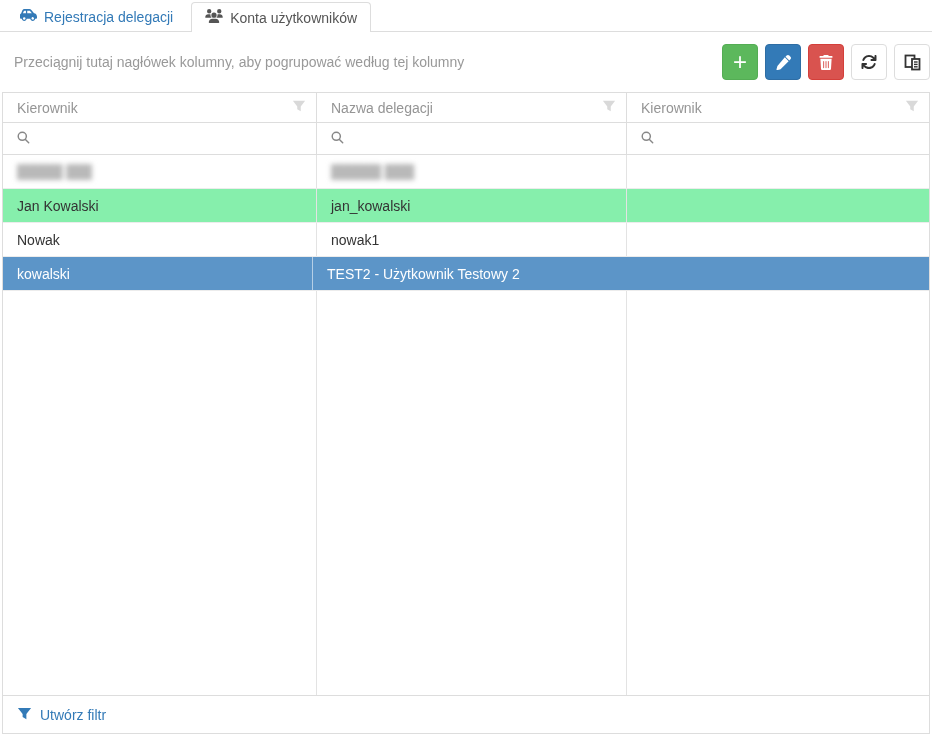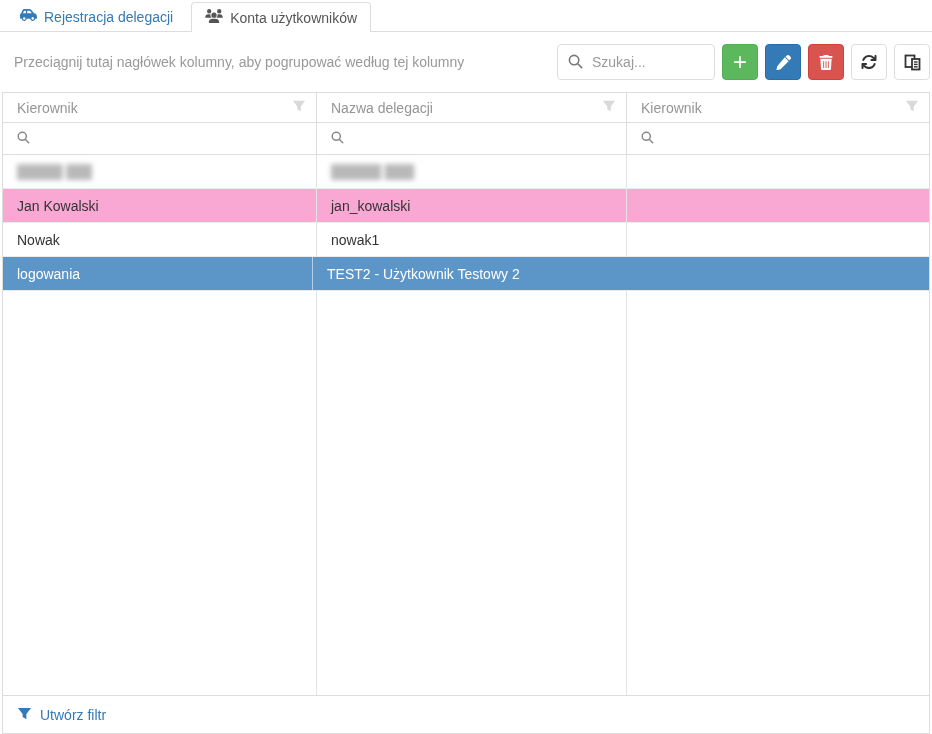--- a/index.html
+++ b/index.html
@@ -44,21 +44,21 @@
   .g-header { border-bottom: 1px solid #ddd; }
   .fcell { height: 31px; display: flex; align-items: center; padding: 0 8px 0 14px; border-right: 1px solid #ddd; }
   .fcell:last-child { border-right: none; }
   .fcell .mag { color: #888; margin-right: 6px; }
   .fcell input { border: none; outline: none; flex: 1; min-width: 0; font-family: inherit; font-size: 14px; background: transparent; }
   .g-filter { border-bottom: 1px solid #ddd; }
   .dcell { height: 33px; display: flex; align-items: center; padding: 0 14px; border-right: 1px solid #e3e3e3;
     white-space: nowrap; overflow: hidden; }
   .dcell:last-child { border-right: none; }
   .g-data { border-bottom: 1px solid #ececec; cursor: pointer; }
-  .g-data.alt { background: #f9a8d4; justify-content: space-between; }
+  .g-data.alt { background: #86efac; justify-content: space-between; }
   .g-data.selected { background: #5c95c8; color: #fff; }
   .g-data.selected .dcell { border-right-color: rgba(255,255,255,0.55); }
   .redacted { filter: blur(2.5px); color: #b9b9b9; letter-spacing: -1px; font-size: 13px; }
   .g-filler { flex: 1; }
   .g-filler .dcell { height: 100%; }
 
   
   .filter-panel { height: 38px; border-top: 1px solid #ddd; display: flex; padding: 0 14px; }
   .filter-link { display: flex; align-items: center; gap: 8px; color: #337ab7; cursor: pointer; }
   .filter-link .funnel { color: #337ab7; }
@@ -81,29 +81,20 @@
           <path fill="currentColor" d="M144 0a80 80 0 1 1 0 160A80 80 0 1 1 144 0zM512 0a80 80 0 1 1 0 160A80 80 0 1 1 512 0zM0 298.7C0 239.8 47.8 192 106.7 192h42.7c15.9 0 31 3.5 44.6 9.7c-1.3 7.2-1.9 14.7-1.9 22.3c0 38.2 16.8 72.5 43.3 96c-.2 0-.4 0-.7 0H21.3C9.6 320 0 310.4 0 298.7zM405.3 320c-.2 0-.4 0-.7 0c26.6-23.5 43.3-57.8 43.3-96c0-7.6-.7-15-1.9-22.3c13.6-6.3 28.7-9.7 44.6-9.7h42.7C592.2 192 640 239.8 640 298.7c0 11.8-9.6 21.3-21.3 21.3H405.3zM224 224a96 96 0 1 1 192 0 96 96 0 1 1-192 0zM128 485.3C128 411.7 187.7 352 261.3 352H378.7C452.3 352 512 411.7 512 485.3c0 14.7-11.9 26.7-26.7 26.7H154.7c-14.7 0-26.7-11.9-26.7-26.7z"></path>
         </svg>
     </span>
     <span>Konta użytkowników</span>
   </div>
 </div>
 
 <div class="topbar">
   <div class="group-hint">Przeciągnij tutaj nagłówek kolumny, aby pogrupować według tej kolumny</div>
   <div class="toolbar">
-    <div class="searchbox">
-      <span class="mag">
-        <svg width="15" height="15" viewBox="0 0 16 16">
-            <circle cx="6.5" cy="6.5" r="5" fill="none" stroke="currentColor" stroke-width="1.7"></circle>
-            <line x1="10.4" y1="10.4" x2="14.6" y2="14.6" stroke="currentColor" stroke-width="1.7" stroke-linecap="round"></line>
-          </svg>
-      </span>
-      <input type="text" placeholder="Szukaj..." style="">
-    </div>
     <button class="btn add">+</button>
     <button class="btn edit">
       <span>
         <svg width="15" height="15" viewBox="0 0 512 512">
             <path fill="currentColor" d="M362.7 19.3c25-25 65.5-25 90.5 0l39.4 39.4c25 25 25 65.5 0 90.5L453.8 188 324 58.2 362.7 19.3zM301.4 80.8L431.2 210.6 172.1 469.7c-10.2 10.2-22.9 17.5-36.8 21.3l-88.7 24.2c-8.3 2.3-17.2-.1-23.3-6.2s-8.4-15-6.2-23.3l24.2-88.7c3.8-13.9 11.1-26.6 21.3-36.8L301.4 80.8z"></path>
           </svg>
       </span>
     </button>
     <button class="btn del">
       <span>
@@ -223,21 +214,21 @@
     <div class="dcell c1">
         <span>nowak1</span>
       </div>
     <div class="dcell c2">
         <span></span>
       </div>
   </div>
 
   <div class="g-row g-data selected">
     <div class="dcell c1">
-        <span>logowania</span>
+        <span>kowalski</span>
       </div>
     <div class="dcell c2">
         <span>TEST2 - Użytkownik Testowy 2</span>
       </div>
   </div>
 
   <div class="g-row g-filler">
     <div class="dcell c0"></div>
     <div class="dcell c1"></div>
     <div class="dcell c2"></div>

